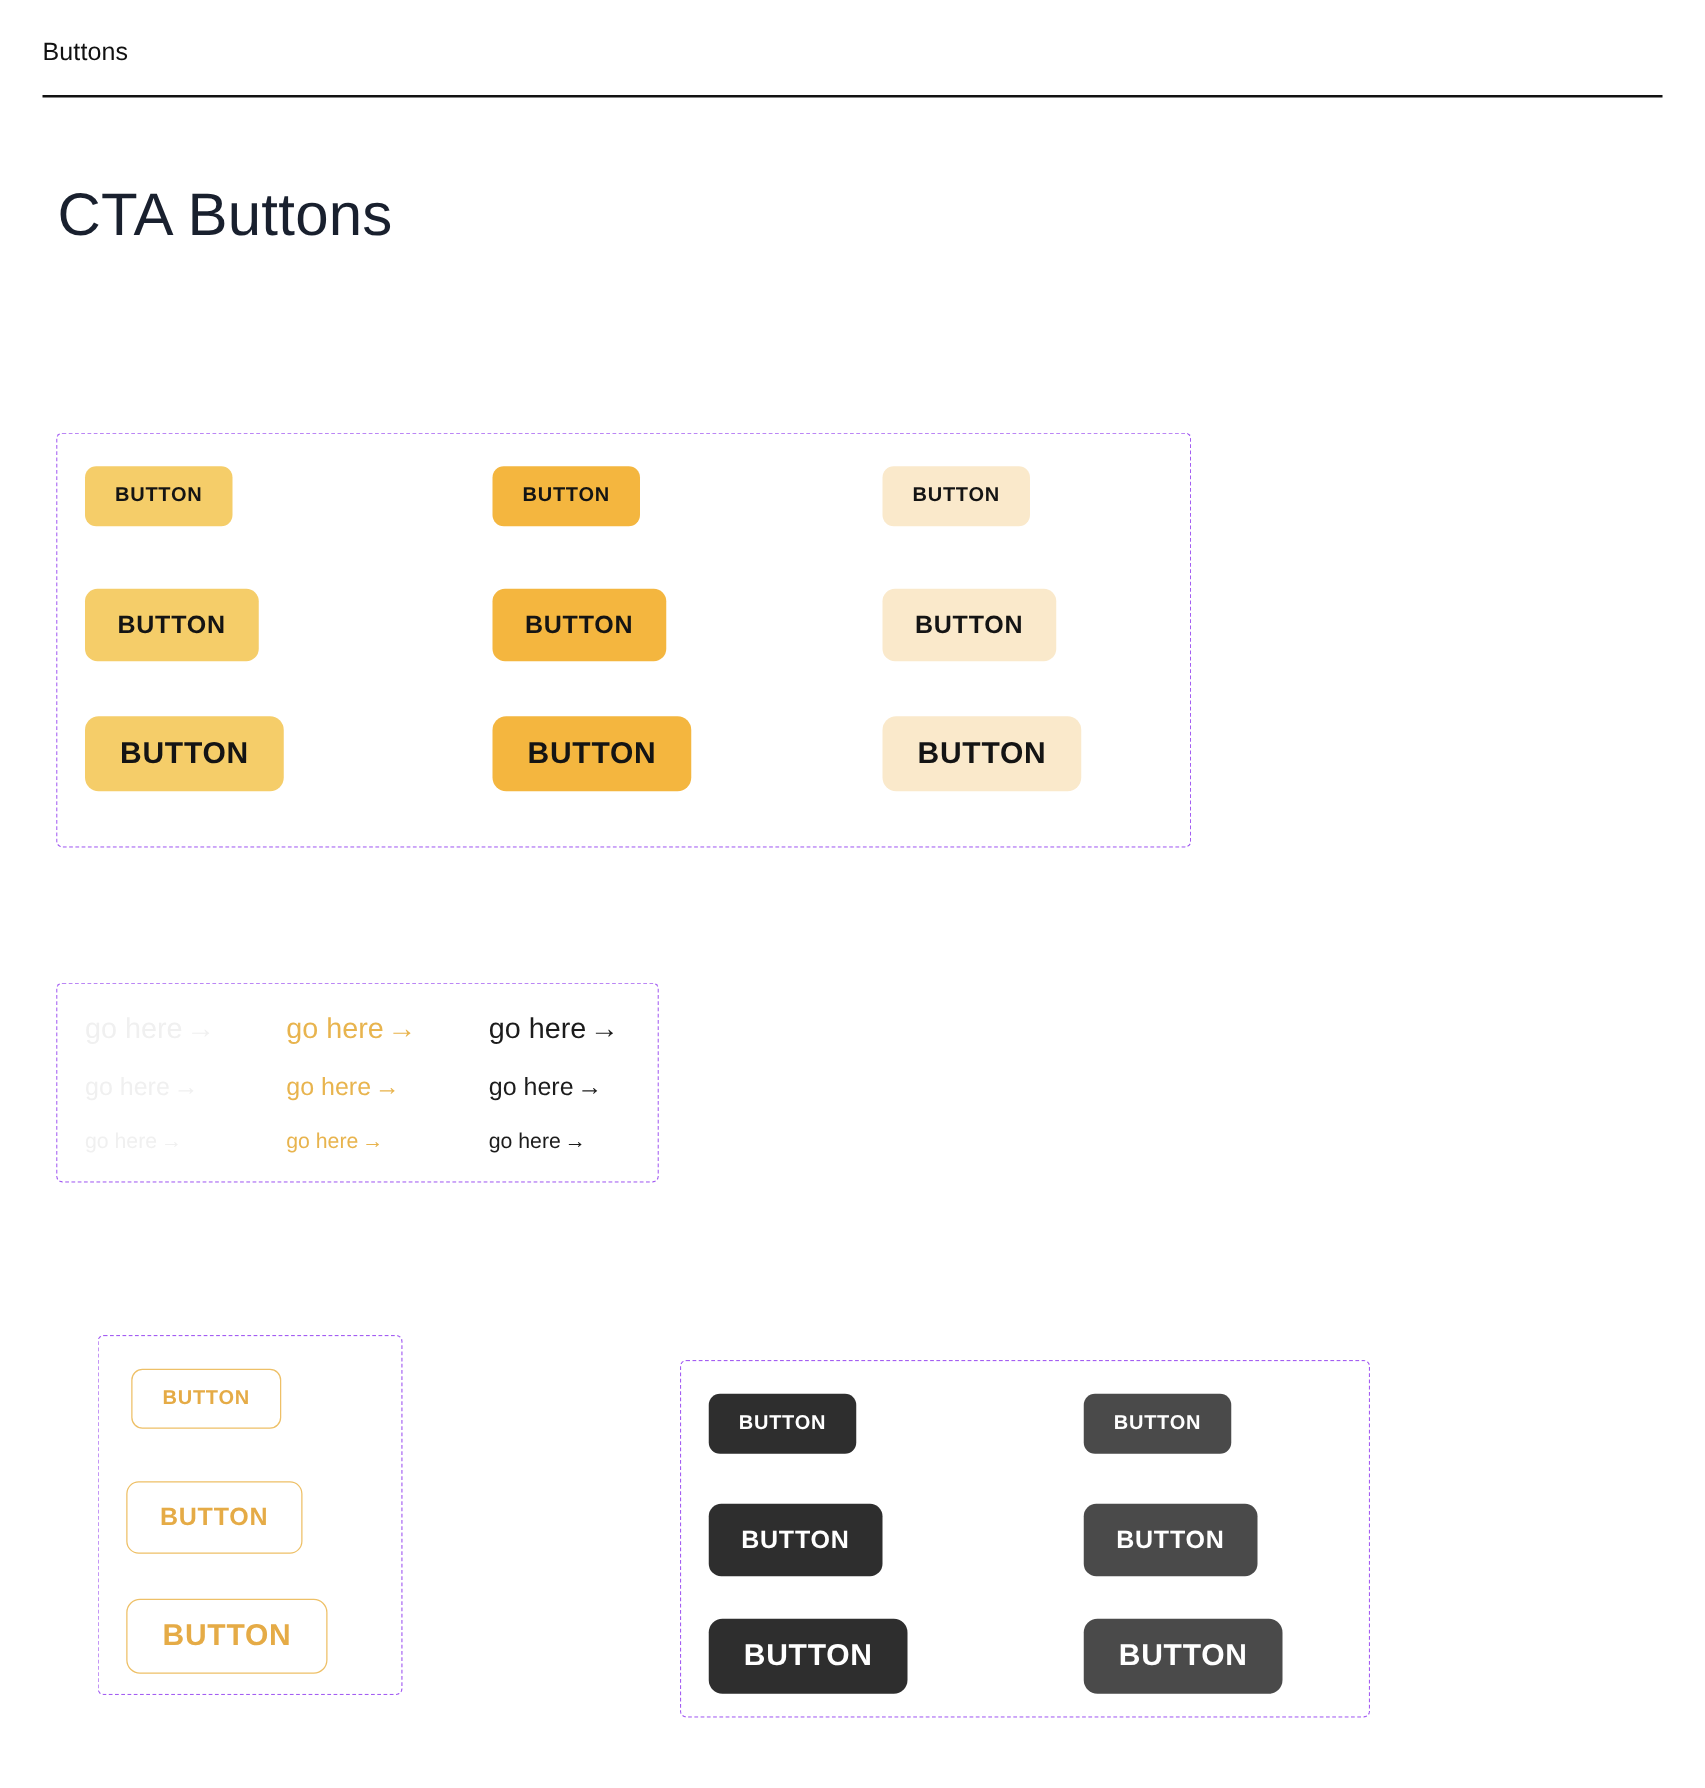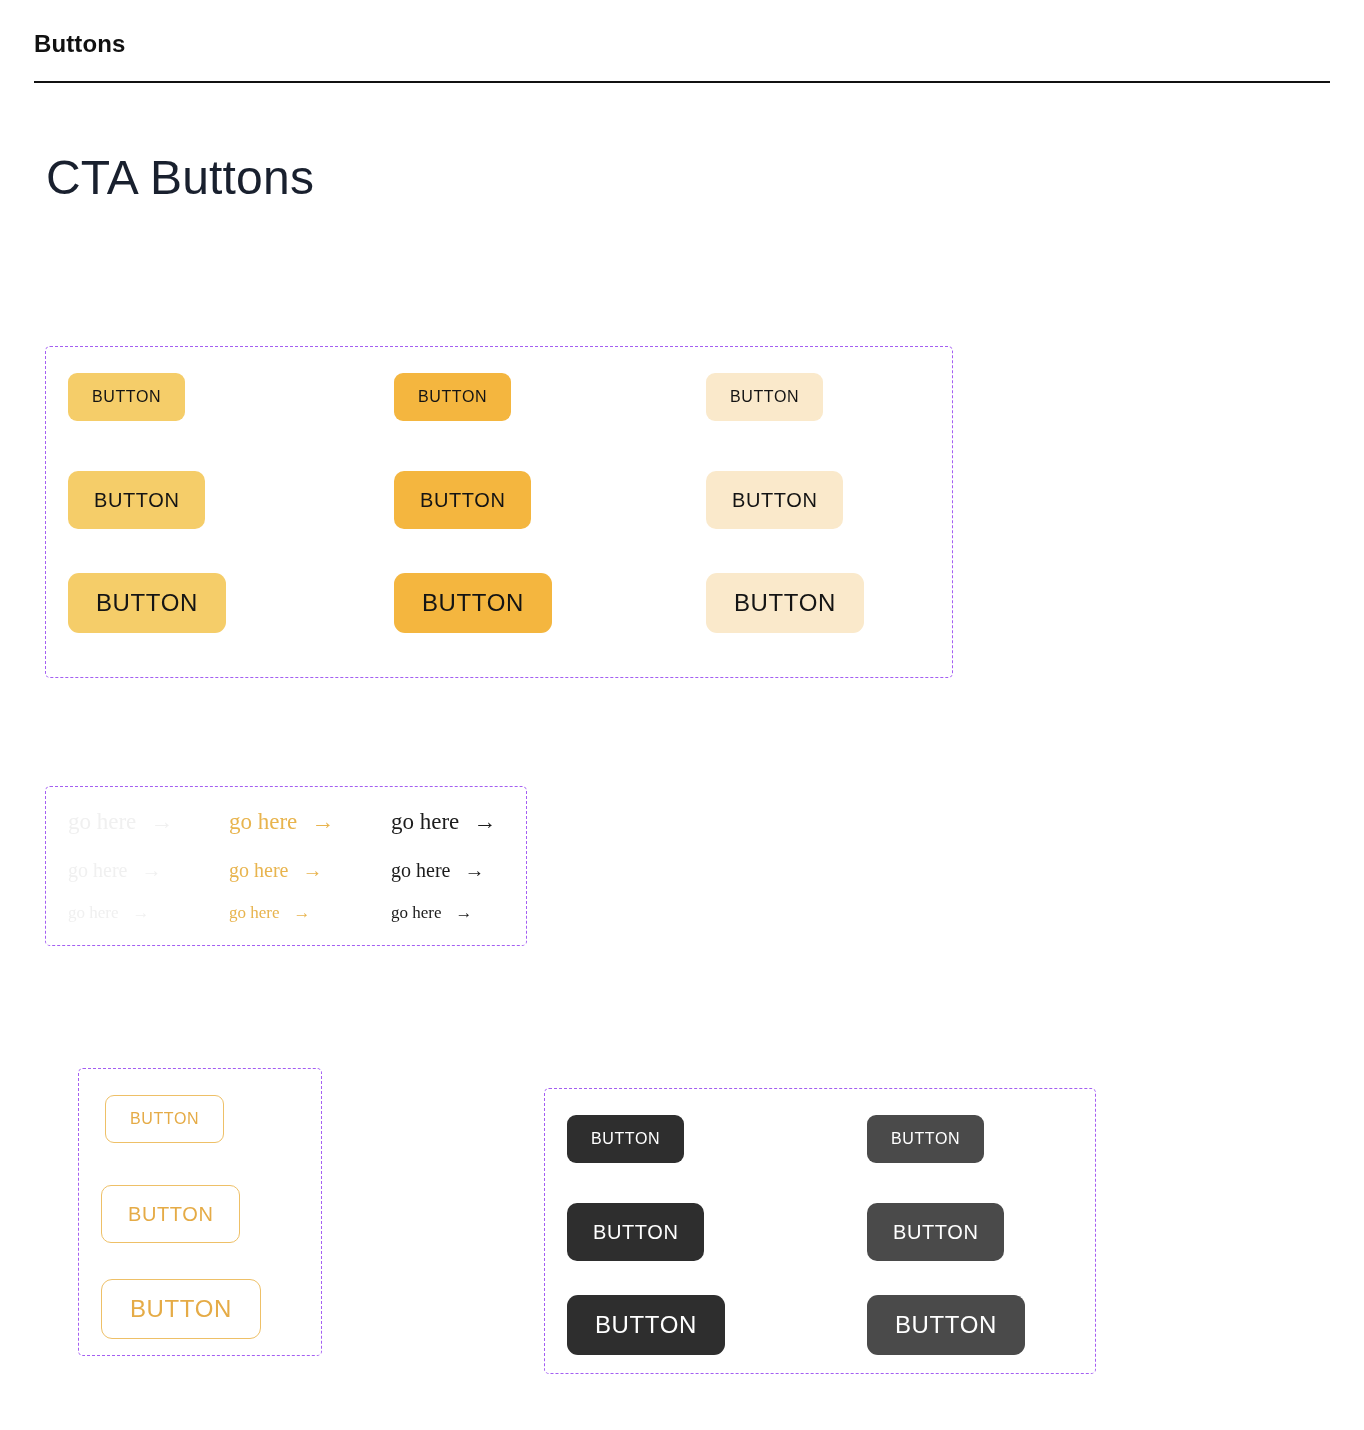--- a/index.html
+++ b/index.html
@@ -15,22 +15,22 @@
     color: #1a1a1a;
     overflow: hidden;
     position: relative;
   }
 
   
   .page-header {
     padding: 30px 34px 0 34px;
   }
   .page-header .crumb {
-    font-size: 24px;
-    font-weight: 700;
+    font-size: 20px;
+    font-weight: 400;
     color: #111111;
     line-height: 1.2;
     letter-spacing: 0.1px;
   }
   .header-rule {
     margin: 22px 34px 0 34px;
     height: 2px;
     background: #111111;
   }
 
@@ -63,21 +63,21 @@
     position: relative;
     width: 100%;
     height: 100%;
   }
   .btn {
     border: none;
     display: inline-flex;
     align-items: center;
     justify-content: center;
     font-family: "Liberation Sans", sans-serif;
-    font-weight: 400;
+    font-weight: 700;
     letter-spacing: 0.6px;
     cursor: pointer;
     position: absolute;
     white-space: nowrap;
     padding: 0 22px;
   }
   .btn-solid { color: #141414; }
 
   
   .sz-s { height: 48px; font-size: 16px; border-radius: 9px; padding: 0 24px; }
@@ -89,23 +89,23 @@
     left: 45px;
     top: 786px;
     width: 482px;
     height: 160px;
   }
   .link-grid { position: relative; width: 100%; height: 100%; }
   .cta-link {
     position: absolute;
     display: inline-flex;
     align-items: center;
-    gap: 14px;
+    gap: 3px;
     text-decoration: none;
-    font-family: Liberation Serif, serif;
+    font-family: Liberation Sans, sans-serif;
     font-weight: 400;
     cursor: pointer;
     white-space: nowrap;
   }
   .cta-link .arrow { font-weight: 400; display: inline-block; }
 
   
   #group-outline {
     left: 78px;
     top: 1068px;

